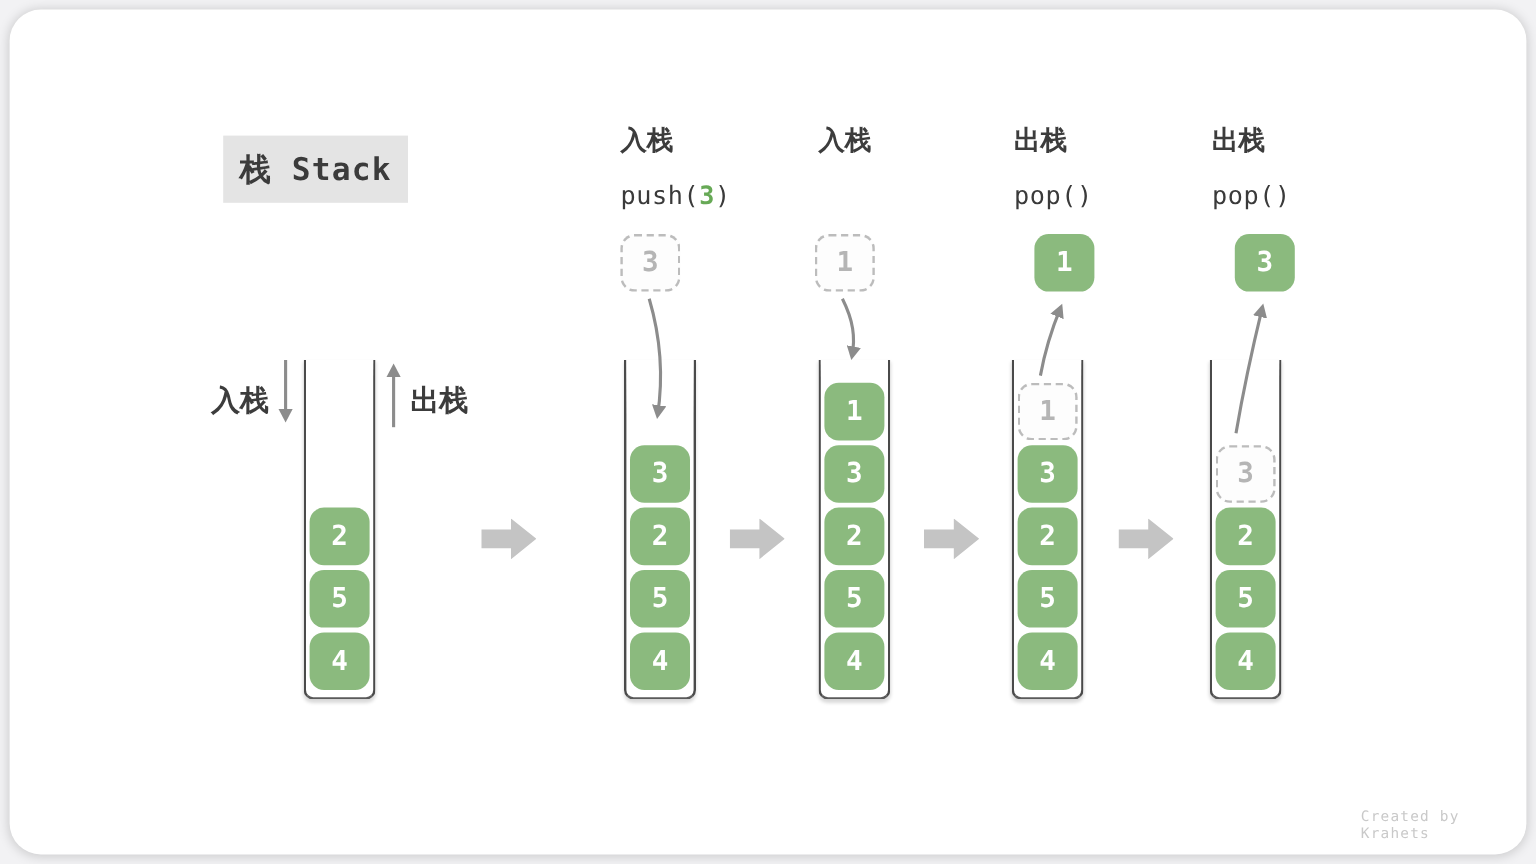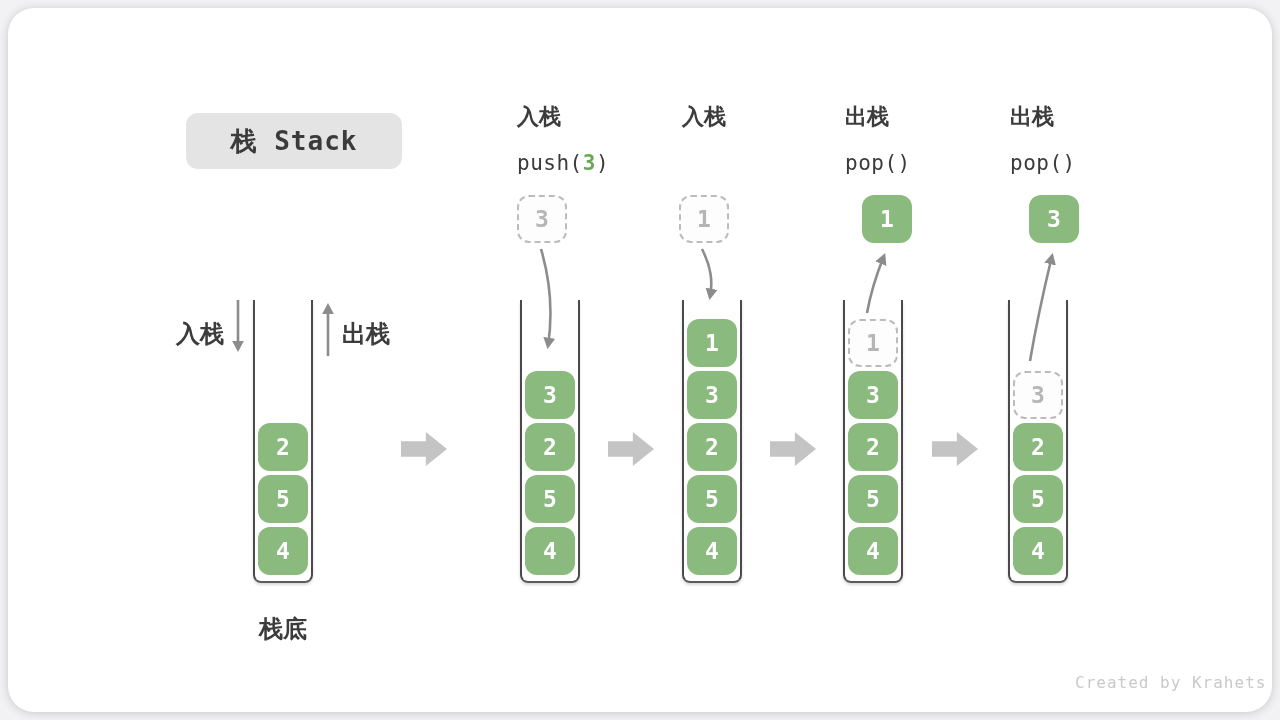--- a/index.html
+++ b/index.html
@@ -8,22 +8,22 @@
     font-family: "Liberation Sans", sans-serif;
   }
   .card {
     position: absolute; left: 8px; top: 8px; width: 1264px; height: 704px;
     background: #ffffff; border-radius: 26px;
     box-shadow: 0 1px 10px rgba(0,0,0,0.18);
   }
   .abs { position: absolute; }
 
   .title-box {
-    left: 186px; top: 113px; width: 216px; height: 56px;
-    background: #e4e4e4; border-radius: 12px;
+    left: 186px; top: 113px; width: 154px; height: 56px;
+    background: #e4e4e4; border-radius: 0;
     display: flex; align-items: center; justify-content: center;
     font-family: "DejaVu Sans Mono", monospace;
     font-size: 26px; font-weight: bold; color: #3b3b3b; letter-spacing: 1px;
   }
 
   .op-block { top: 103px; width: 160px; }
   .op-label { font-size: 22px; font-weight: bold; color: #3c3c3c; line-height: 28px; }
   .op-code  {
     margin-top: 20px; font-family: "DejaVu Sans Mono", monospace;
     font-size: 21px; color: #3a3a3a; font-weight: 500; letter-spacing: 0.5px;
@@ -68,22 +68,22 @@
 
   .block-arrow {
     position: absolute; top: 432px; width: 46px; height: 34px; background: #c4c4c4;
     clip-path: polygon(0 27%, 54% 27%, 54% 0, 100% 50%, 54% 100%, 54% 73%, 0 73%);
   }
   .ba1 { left: 401px; } .ba2 { left: 608px; } .ba3 { left: 770px; } .ba4 { left: 932px; }
 
   .arrow-layer { left: 0; top: 0; pointer-events: none; }
 
   .watermark {
-    left: 1075px; top: 673px; font-family: "DejaVu Sans Mono", monospace;
-    font-size: 16px; color: #c9c9c9; letter-spacing: 1px;
+    left: 1134px; top: 673px; font-family: "DejaVu Sans Mono", monospace;
+    font-size: 12px; color: #c9c9c9; letter-spacing: 1px;
   }
 </style>
 </head>
 <body>
 
 <div class="stage">
   <div class="card"></div>
 
   <div class="abs title-box">栈 Stack</div>
 
@@ -96,21 +96,20 @@
   </div>
   <div class="abs op-block" style="left:845px">
     <div class="op-label">出栈</div>
     <div class="op-code"><span>pop(</span><span class="arg"></span><span>)</span></div>
   </div>
   <div class="abs op-block" style="left:1010px">
     <div class="op-label">出栈</div>
     <div class="op-code"><span>pop(</span><span class="arg"></span><span>)</span></div>
   </div>
 
-  <div class="abs side-label lbl-bottom">栈底</div>
   <div class="abs side-label lbl-push">入栈</div>
   <div class="abs side-label lbl-pop">出栈</div>
 
   <div class="abs stack-container" style="left:253px">
     <div class="cell row3">2</div>
     <div class="cell row4">5</div>
     <div class="cell row5">4</div>
   </div>
 
   <div class="abs stack-container" style="left:520px">

